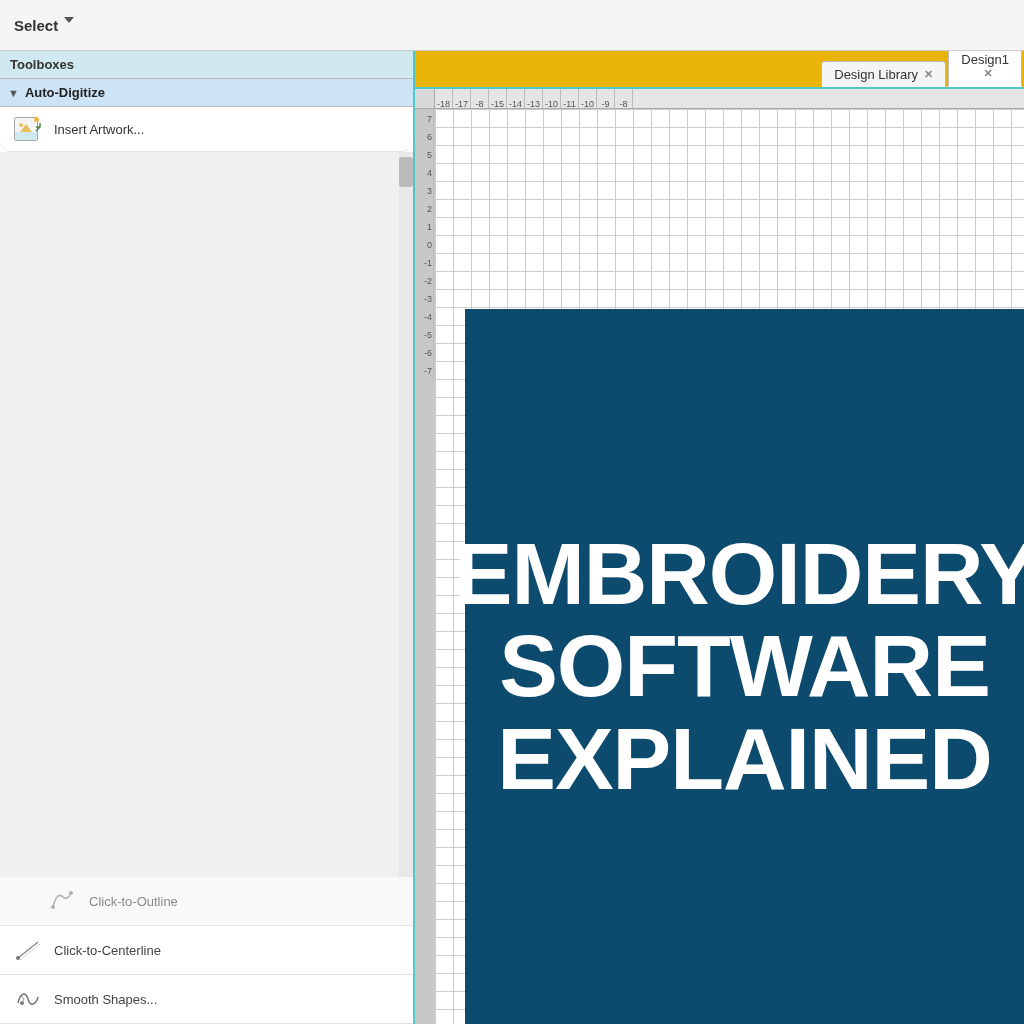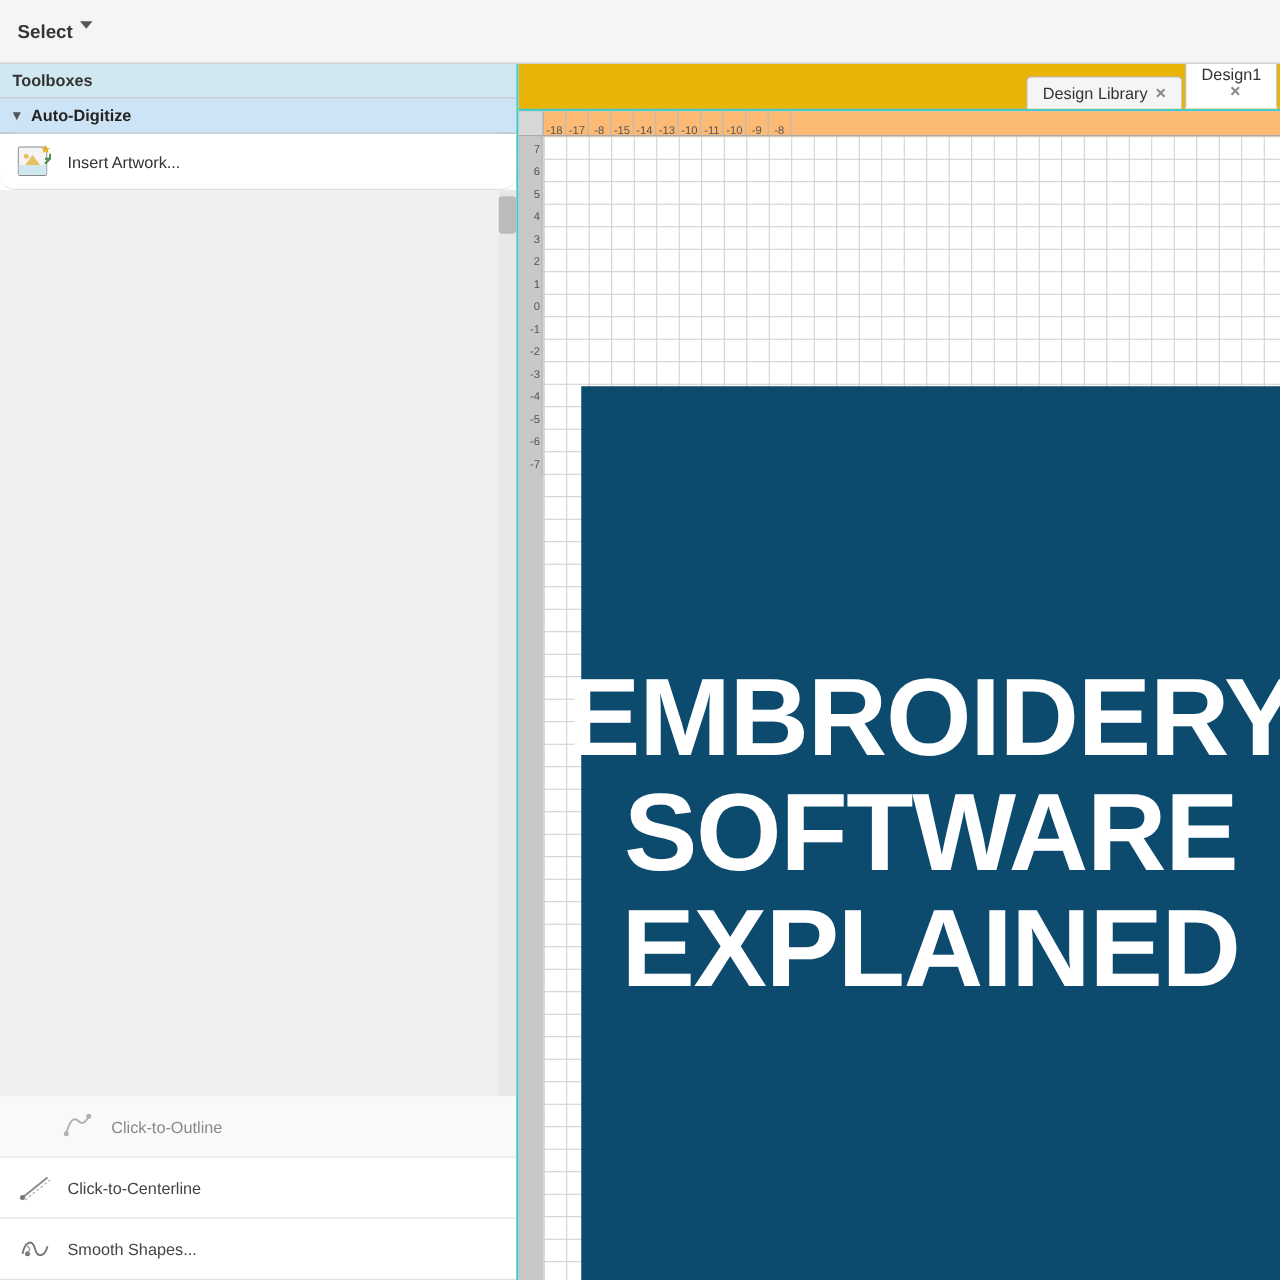--- a/index.html
+++ b/index.html
@@ -169,21 +169,21 @@
       overflow: hidden;
       background: #c8c8c8;
     }
 
     .ruler-top {
       position: absolute;
       top: 0;
       left: 20px;
       right: 0;
       height: 20px;
-      background: #fdba74;
+      background: #e5e5e5;
       border-bottom: 1px solid #aaa;
       display: flex;
       overflow: hidden;
       z-index: 2;
     }
     .ruler-corner {
       position: absolute;
       top: 0;
       left: 0;
       width: 20px;

